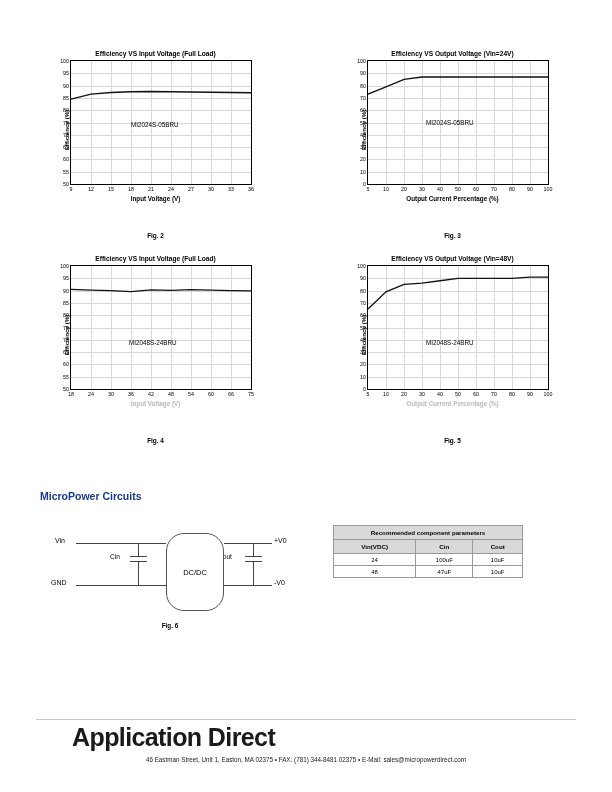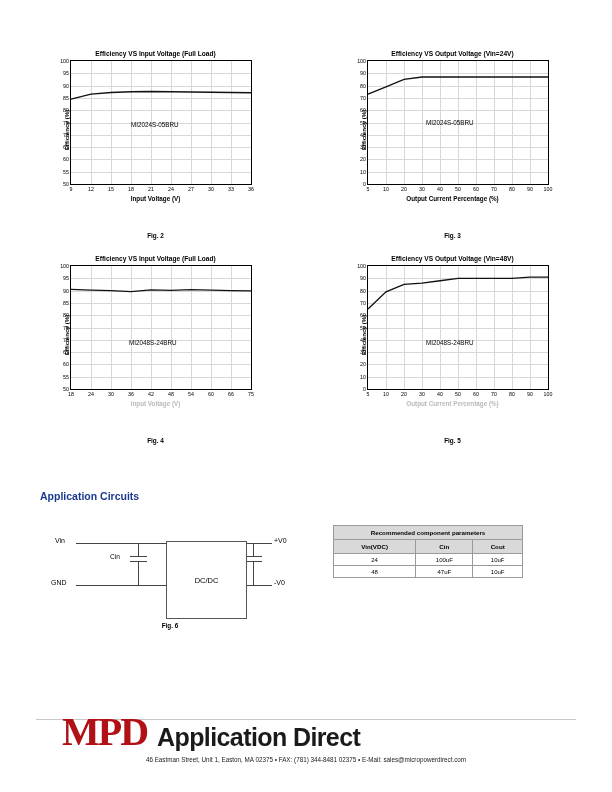--- a/index.html
+++ b/index.html
@@ -438,21 +438,21 @@
           <svg class="curve" width="180" height="123">
             <path d="M0.00,43.05 L18.00,25.83 L36.00,18.45 L54.00,17.22 L72.00,14.76 L90.00,12.30 L108.00,12.30 L126.00,12.30 L144.00,12.30 L162.00,11.07 L180.00,11.07" fill="none" stroke="#111" stroke-width="1.3"></path>
           </svg>
           <div class="series-label" style="left: 58px; top: 73px;">MI2048S-24BRU</div>
         </div>
       <div class="xlabel faded" style="top:125px;">Output Current Percentage (%)</div>
     </div>
     <div class="fig-caption" style="top:182px; left:0;">Fig. 5</div>
   </div>
 
-  <div class="section-title" style="left:40px; top:490px;">Application Circuits</div>
+  <div class="section-title" style="left:40px; top:490px;">MicroPower Circuits</div>
 
   <div class="circuit" style="left:40px; top:525px; width:260px; height:90px;">
 
     <div class="wire h" style="left:36px; top:18px; width:90px;"></div>
     <div class="wire h" style="left:36px; top:60px; width:90px;"></div>
 
     <div class="wire h" style="left:184px; top:18px; width:48px;"></div>
     <div class="wire h" style="left:184px; top:60px; width:48px;"></div>
 
     <div class="wire v" style="left:98px; top:18px; height:13px;"></div>
@@ -460,21 +460,21 @@
     <div class="cap-plate" style="left:90px; top:36px; width:17px;"></div>
     <div class="wire v" style="left:98px; top:36px; height:24px;"></div>
     <div class="cap-label" style="left:70px; top:28px;">Cin</div>
 
     <div class="wire v" style="left:213px; top:18px; height:13px;"></div>
     <div class="cap-plate" style="left:205px; top:31px; width:17px;"></div>
     <div class="cap-plate" style="left:205px; top:36px; width:17px;"></div>
     <div class="wire v" style="left:213px; top:36px; height:24px;"></div>
     <div class="cap-label" style="left:178px; top:28px;">Cout</div>
 
-    <div class="dcdc-box" style="left:126px; top:16px; width:81px; height:78px;">
+    <div class="dcdc-box" style="left:126px; top:8px; width:58px; height:78px;border-radius:18px;">
       <span>DC/DC</span>
     </div>
 
     <div class="pin-label" style="left:15px; top:12px;">Vin</div>
     <div class="pin-label" style="left:11px; top:54px;">GND</div>
     <div class="pin-label" style="left:234px; top:12px;">+V0</div>
     <div class="pin-label" style="left:234px; top:54px;">-V0</div>
   </div>
 
   <div style="position:absolute; left:40px; top:622px; width:260px;">
@@ -501,18 +501,17 @@
       <tr>
         <td>48</td>
         <td>47uF</td>
         <td>10uF</td>
       </tr>
     </tbody>
   </table>
 
   <div class="footer-rule" style="bottom:72px;"></div>
   <div class="logo-wrap">
-    <div class="mpd-mark">MPD</div>
     <div class="mpd-name">Application Direct</div>
   </div>
   <div class="footer-address">46 Eastman Street, Unit 1, Easton, MA 02375 • FAX: (781) 344-8481 02375 • E-Mail: sales@micropowerdirect.com</div>
 
 </div>
 
 </body></html>

